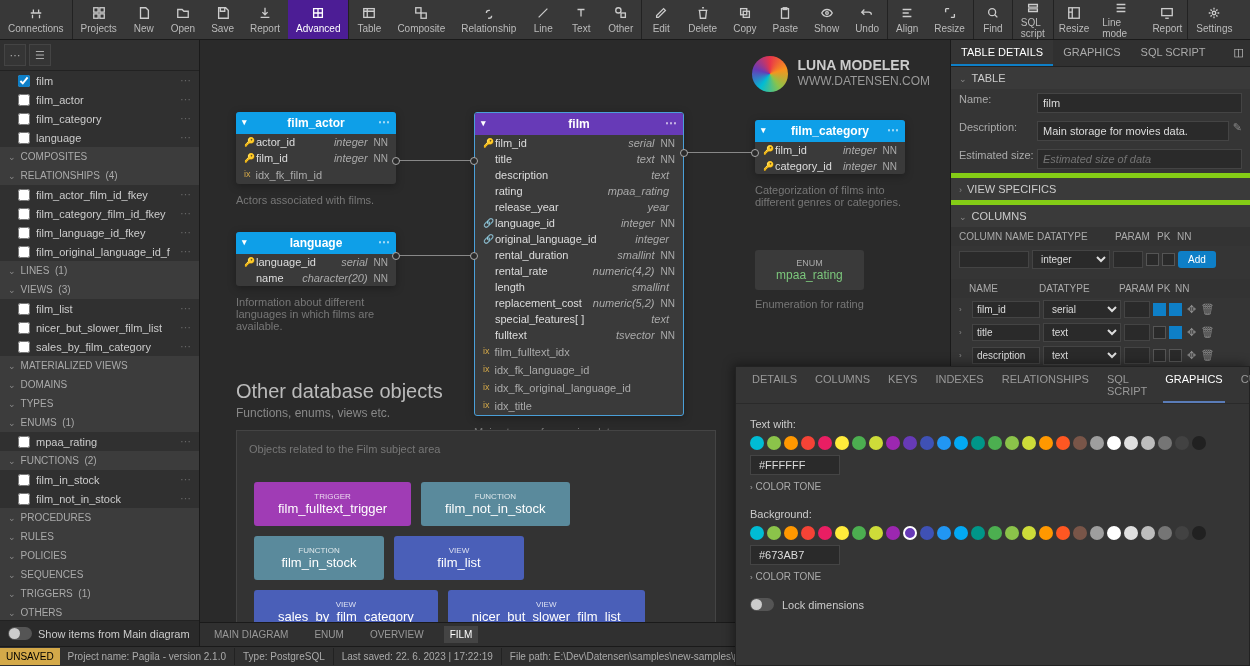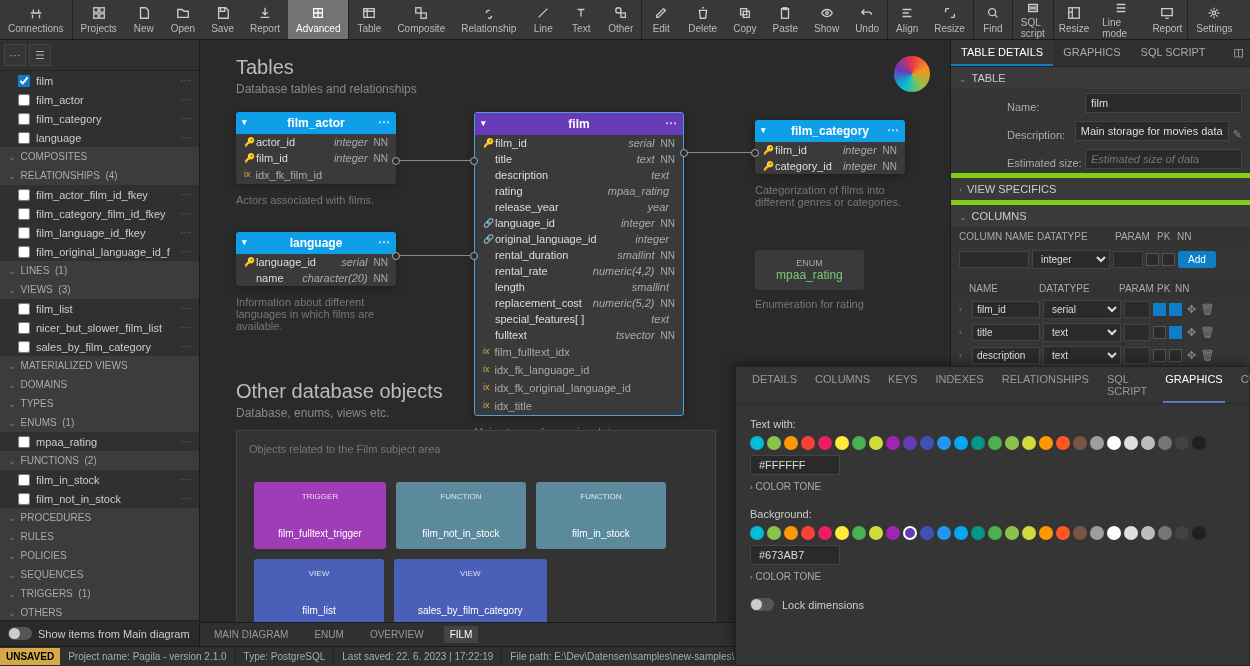--- a/index.html
+++ b/index.html
@@ -2,21 +2,21 @@
 <html><head>
 <meta charset="utf-8">
 <style>
 * { margin: 0; padding: 0; box-sizing: border-box; font-family: -apple-system, "Segoe UI", sans-serif; }
 body { background: #2a2a2a; color: #ccc; font-size: 11px; overflow: hidden; width: 1250px; height: 666px; }
 
 
 .toolbar { height: 40px; background: #383838; display: flex; border-bottom: 1px solid #1a1a1a; }
 .tb-group { display: flex; border-right: 1px solid #222; }
 .tb-btn { display: flex; flex-direction: column; align-items: center; justify-content: center; padding: 3px 8px; cursor: pointer; min-width: 38px; }
-.tb-btn.active { background: #737373; color: #fff; }
+.tb-btn.active { background: #4c1d95; color: #fff; }
 .tb-icon { width: 16px; height: 16px; display: flex; align-items: center; justify-content: center; font-size: 13px; }
 .tb-label { font-size: 10px; margin-top: 2px; color: #bbb; }
 .tb-btn.active .tb-label { color: #fff; }
 
 
 .main { display: flex; height: calc(100% - 40px - 20px); }
 
 
 .sidebar { width: 200px; background: #303030; border-right: 1px solid #1a1a1a; display: flex; flex-direction: column; overflow: hidden; }
 .filter-row { display: flex; padding: 4px; gap: 3px; border-bottom: 1px solid #222; }
@@ -55,42 +55,42 @@
 .conn-dot { width: 8px; height: 8px; border-radius: 50%; border: 1px solid #aaa; background: #2a2a2a; position: absolute; margin-top: -4px; }
 
 .enum-box { position: absolute; text-align: center; }
 .enum-inner { background: #3a3a3a; border-radius: 3px; padding: 8px 18px; }
 .enum-label { font-size: 9px; color: #aaa; }
 .enum-name { color: #7cc77c; font-size: 12px; }
 
 .objects-panel { background: #333; border: 1px solid #444; padding: 12px; margin-top: 10px; }
 .obj-chip { display: inline-block; padding: 10px 24px; border-radius: 3px; color: #fff; text-align: center; margin: 5px; min-width: 130px; }
 .obj-chip .oc-type { font-size: 8px; opacity: .8; }
-.obj-chip .oc-name { font-size: 10px; margin-top: 27px; }
+.obj-chip .oc-name { font-size: 13px; }
 
 .brand { position: absolute; right: 20px; top: 16px; display: flex; gap: 10px; }
 .brand-logo { width: 36px; height: 36px; border-radius: 50%; background: conic-gradient(#e8344a,#f7931e,#8bc34a,#00bcd4,#673ab7,#e8344a); }
 .brand-text { color: #ccc; line-height: 1.3; }
 .brand-text .b1 { font-weight: 600; font-size: 14px; }
 .brand-text .b2 { font-size: 12px; color: #999; }
 
 
 .bottom-tabs { background: #303030; padding: 3px 8px; display: flex; gap: 14px; border-top: 1px solid #1a1a1a; }
 .btab { padding: 3px 6px; color: #999; cursor: pointer; font-size: 10px; }
 .btab.active { background: #444; color: #fff; }
 
 
 .right-panel { width: 300px; background: #353535; border-left: 1px solid #1a1a1a; overflow-y: auto; }
 .panel-tabs { display: flex; background: #303030; border-bottom: 1px solid #222; }
 .ptab { padding: 6px 10px; font-size: 11px; color: #aaa; cursor: pointer; }
 .ptab.active { background: #353535; color: #fff; border-bottom: 2px solid #0e7fc7; }
 .sect { border-bottom: 5px solid #84cc16; }
 .sect-head { padding: 5px 8px; background: #3a3a3a; font-size: 11px; color: #ccc; cursor: pointer; }
 .sect-head .exp { margin-right: 5px; font-size: 9px; color: #888; }
-.field-row { display: flex; padding: 4px 8px; align-items: flex-end; margin-left: 48px; }
+.field-row { display: flex; padding: 4px 8px; align-items: flex-start; }
 .field-label { width: 78px; color: #aaa; }
 .field-input { flex: 1; background: #2a2a2a; border: 1px solid #444; color: #ddd; padding: 3px 5px; font-size: 11px; }
 .edit-icon { margin-left: 4px; color: #888; cursor: pointer; }
 .cols-head { display: flex; padding: 3px 8px; font-size: 10px; color: #aaa; background: #333; }
 .col-row { display: flex; padding: 2px 8px; align-items: center; gap: 3px; }
 .col-row .exp { width: 10px; font-size: 8px; color: #888; }
 .col-name { width: 68px; background: #2a2a2a; border: 1px solid #444; color: #ddd; padding: 2px 4px; font-size: 10px; }
 .col-type { width: 78px; background: #2a2a2a; border: 1px solid #444; color: #ddd; padding: 2px 4px; font-size: 10px; }
 .cb { width: 13px; height: 13px; border: 1px solid #555; background: #2a2a2a; display: inline-flex; }
 .cb.on { background: #0e7fc7; border-color: #0e7fc7; }
@@ -110,21 +110,21 @@
 .swatch { width: 14px; height: 14px; border-radius: 50%; cursor: pointer; }
 .swatch.sel { border: 2px solid #fff; }
 .hex { background: #2a2a2a; padding: 3px 8px; width: 90px; color: #ddd; border: 1px solid #444; font-size: 11px; }
 .color-tone { margin-top: 6px; color: #aaa; font-size: 10px; }
 .lock-row { display: flex; gap: 8px; align-items: center; margin-top: 10px; }
 
 
 .status { height: 20px; background: #303030; display: flex; align-items: center; font-size: 10px; color: #aaa; border-top: 1px solid #1a1a1a; }
 .status-left { display: flex; }
 .status-seg { padding: 3px 8px; border-right: 1px solid #222; }
-.unsaved { background: #d4a949; color: #000; font-weight: 700; padding: 3px 6px; }
+.unsaved { background: #d4a949; color: #000; font-weight: 400; padding: 3px 6px; }
 .status-right { margin-left: auto; display: flex; gap: 12px; padding-right: 10px; }
 .st-ico { display: flex; align-items: center; gap: 4px; }
 
 svg.icon { width: 14px; height: 14px; fill: none; stroke: currentColor; stroke-width: 1.5; }
 </style>
 </head>
 <body>
 
 <div class="toolbar" id="toolbar">
     <div class="tb-group">
@@ -471,26 +471,26 @@
         <div class="tree-head"><span class="exp">⌄</span>OTHERS</div>
       </div>
     <div class="show-items">
       <div class="toggle"></div>
       <span>Show items from Main diagram</span>
     </div>
   </div>
 
   <div class="canvas-wrap">
     <div class="canvas">
-      <div style="position:absolute;left:36px;top:16px">
-        <div class="section-title">Tables</div>
-        <div class="section-sub">Database tables and relationships</div>
-      </div>
       <div class="brand">
         <div class="brand-logo"></div>
+        <div class="brand-text">
+          <div class="b1">LUNA MODELER</div>
+          <div class="b2">WWW.DATENSEN.COM</div>
+        </div>
       </div>
 
       <div id="tbl-film_actor" class="tbl" style="left:36px;top:72px;width:160px">
           <div class="tbl-head" style="background:#0e9fe8"><span class="toggle-left">▾</span>film_actor<span class="dots">⋯</span></div>
           <div class="tbl-row">
             <span class="key">🔑</span>
             <span class="nm">actor_id</span>
             <span class="typ">integer</span>
             <span class="nn">NN</span>
           </div>
@@ -638,21 +638,21 @@
       <div class="enum-box" style="left:555px;top:210px">
         <div class="enum-inner">
           <div class="enum-label">ENUM</div>
           <div class="enum-name">mpaa_rating</div>
         </div>
         <div class="tbl-note" style="margin:8px auto;max-width:150px">Enumeration for rating</div>
       </div>
 
       <div style="position:absolute;left:36px;top:340px">
         <div class="section-title">Other database objects</div>
-        <div class="section-sub">Database, enums, views etc.</div>
+        <div class="section-sub">Functions, enums, views etc.</div>
         <div class="objects-panel" style="width:480px">
           <div style="color:#777;margin-bottom:22px">Objects related to the Film subject area</div>
           <div id="obj-chips"><div class="obj-chip" style="background:#a03cb5"><div class="oc-type">TRIGGER</div><div class="oc-name">film_fulltext_trigger</div></div><div class="obj-chip" style="background:#5a8a9c"><div class="oc-type">FUNCTION</div><div class="oc-name">film_not_in_stock</div></div><div class="obj-chip" style="background:#5a8a9c"><div class="oc-type">FUNCTION</div><div class="oc-name">film_in_stock</div></div><div class="obj-chip" style="background:#4a5fb8"><div class="oc-type">VIEW</div><div class="oc-name">film_list</div></div><div class="obj-chip" style="background:#4a5fb8"><div class="oc-type">VIEW</div><div class="oc-name">sales_by_film_category</div></div><div class="obj-chip" style="background:#4a5fb8"><div class="oc-type">VIEW</div><div class="oc-name">nicer_but_slower_film_list</div></div></div>
         </div>
       </div>
     </div>
     <div class="bottom-tabs" id="bottom-tabs">
         <div class="btab">MAIN DIAGRAM</div>
         <div class="btab">ENUM</div>
         <div class="btab">OVERVIEW</div>

